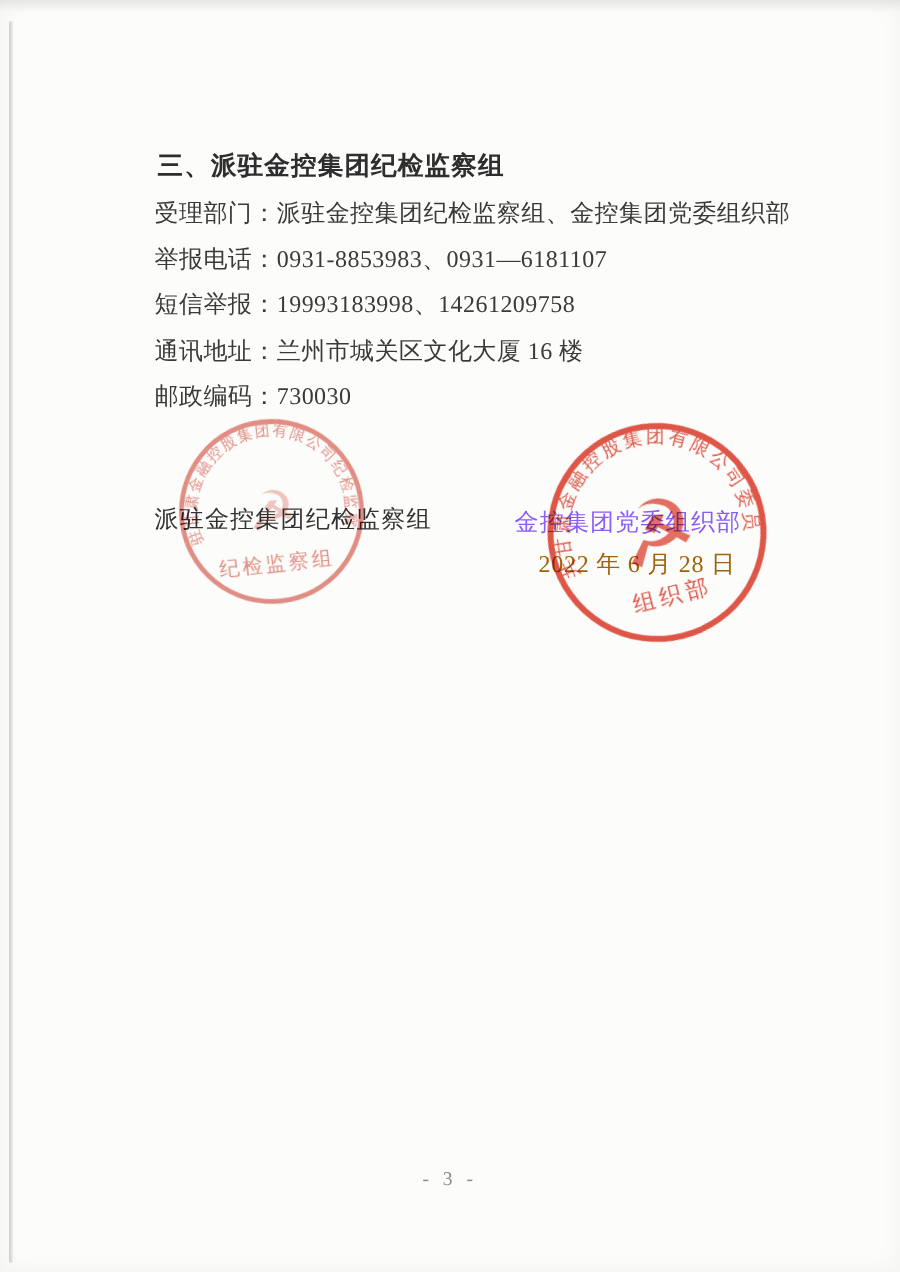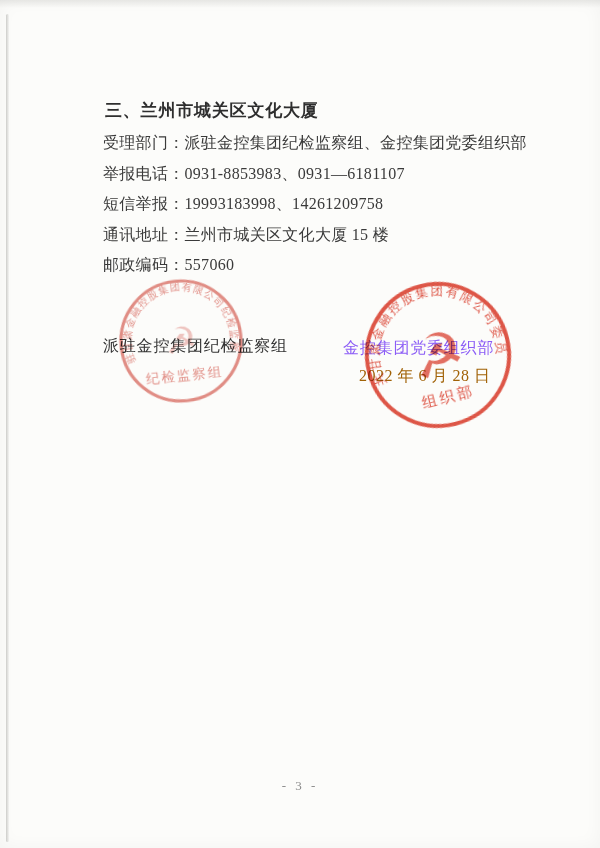--- a/index.html
+++ b/index.html
@@ -110,28 +110,28 @@
   }
 </style>
 </head>
 <body>
 
 <div class="page">
 
   <div class="scan-edge-left"></div>
   <div class="scan-edge-top"></div>
 
-  <div class="doc-heading">三、兰州市城关区文化大厦</div>
+  <div class="doc-heading">三、派驻金控集团纪检监察组</div>
 
   <div class="contact-lines">
     <span class="contact-line">受理部门：派驻金控集团纪检监察组、金控集团党委组织部</span>
     <span class="contact-line">举报电话：0931-8853983、0931—6181107</span>
     <span class="contact-line">短信举报：19993183998、14261209758</span>
-    <span class="contact-line">通讯地址：兰州市城关区文化大厦 15 楼</span>
-    <span class="contact-line">邮政编码：557060</span>
+    <span class="contact-line">通讯地址：兰州市城关区文化大厦 16 楼</span>
+    <span class="contact-line">邮政编码：730030</span>
   </div>
 
   <div class="sig-left-org">派驻金控集团纪检监察组</div>
 
   <div class="sig-right-org">金控集团党委组织部</div>
 
   <div class="sig-right-date">2022 年 6 月 28 日</div>
 
   <div class="seal seal-left">
     <svg width="128" height="128" viewBox="0 0 128 128">

